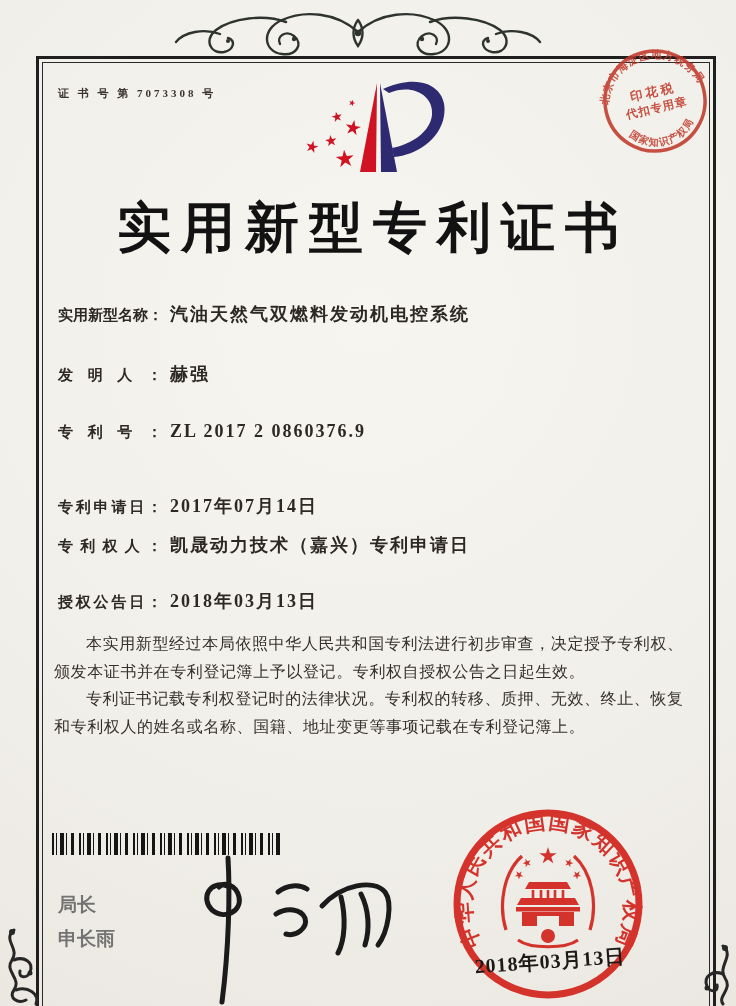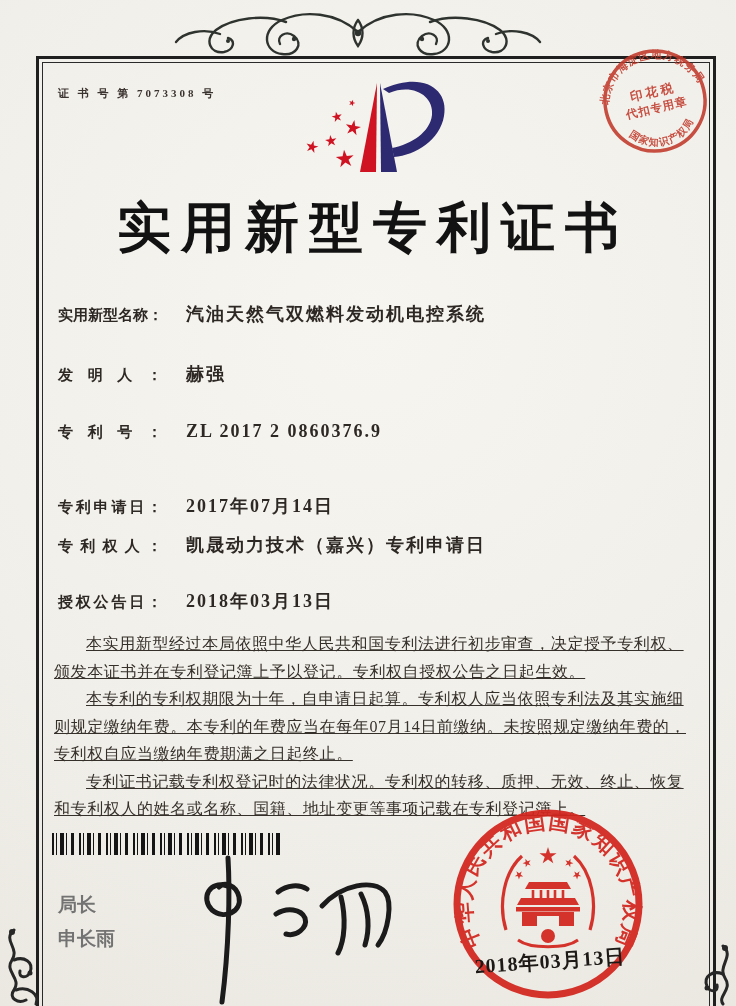--- a/index.html
+++ b/index.html
@@ -10,25 +10,25 @@
   
   .frame{left:36px;top:56px;width:674px;height:1000px;border:3px solid #1f1f1f;}
   .frame-inner{position:absolute;left:3px;top:3px;right:3px;bottom:3px;border:1px solid #2a2a2a;}
   .cert-number{left:58px;top:86px;font-size:11px;font-weight:bold;letter-spacing:3px;color:#3b332f;}
   .title{left:36px;top:192px;width:674px;text-align:center;font-size:54px;font-weight:700;
          letter-spacing:10px;color:#121212;}
   .fields{left:58px;top:302px;width:620px;}
   .field{position:absolute;left:0;white-space:nowrap;}
   .field .lbl{display:inline-block;width:104px;font-size:15px;font-weight:bold;
               text-align:justify;text-align-last:justify;vertical-align:baseline;color:#2d2824;}
-  .field .val{font-size:18px;font-weight:bold;letter-spacing:2px;margin-left:24px;color:#2d2824;}
+  .field .val{font-size:18px;font-weight:bold;letter-spacing:2px;margin-left:8px;color:#2d2824;}
   .f0{top:0;} .f1{top:60px;} .f2{top:119px;} .f3{top:192px;} .f4{top:231px;} .f5{top:287px;}
   .paras{left:54px;top:630px;width:642px;}
   .paras p{margin:0;text-indent:2em;font-size:16px;line-height:27.5px;letter-spacing:0.6px;
-           color:#36302b;font-weight:500;text-decoration:underline;}
+           color:#36302b;font-weight:500;}
   .barcode{left:52px;top:833px;width:230px;height:22px;
     background:repeating-linear-gradient(90deg,
       #151515 0 2px, transparent 2px 4px,
       #151515 4px 5px, transparent 5px 8px,
       #151515 8px 12px, transparent 12px 14px,
       #151515 14px 15px, transparent 15px 19px,
       #151515 19px 22px, transparent 22px 27px);}
   .signer{left:58px;top:888px;font-size:19px;font-weight:bold;line-height:34px;color:#737373;}
   .sig{left:182px;top:852px;}
   .seal{left:450px;top:806px;opacity:.93;}
@@ -121,21 +121,20 @@
   <div class="field f4">
     <span class="lbl">专利权人：</span><span class="val">凯晟动力技术（嘉兴）专利申请日</span>
   </div>
   <div class="field f5">
     <span class="lbl">授权公告日：</span><span class="val">2018年03月13日</span>
   </div>
 </div>
 
 <div class="abs paras">
   <p>本实用新型经过本局依照中华人民共和国专利法进行初步审查，决定授予专利权、颁发本证书并在专利登记簿上予以登记。专利权自授权公告之日起生效。</p>
-  <p>本专利的专利权期限为十年，自申请日起算。专利权人应当依照专利法及其实施细则规定缴纳年费。本专利的年费应当在每年07月14日前缴纳。未按照规定缴纳年费的，专利权自应当缴纳年费期满之日起终止。</p>
   <p>专利证书记载专利权登记时的法律状况。专利权的转移、质押、无效、终止、恢复和专利权人的姓名或名称、国籍、地址变更等事项记载在专利登记簿上。</p>
 </div>
 
 <div class="abs barcode"></div>
 
 <div class="abs signer">
   <div>局长</div>
   <div>申长雨</div>
 </div>
 

